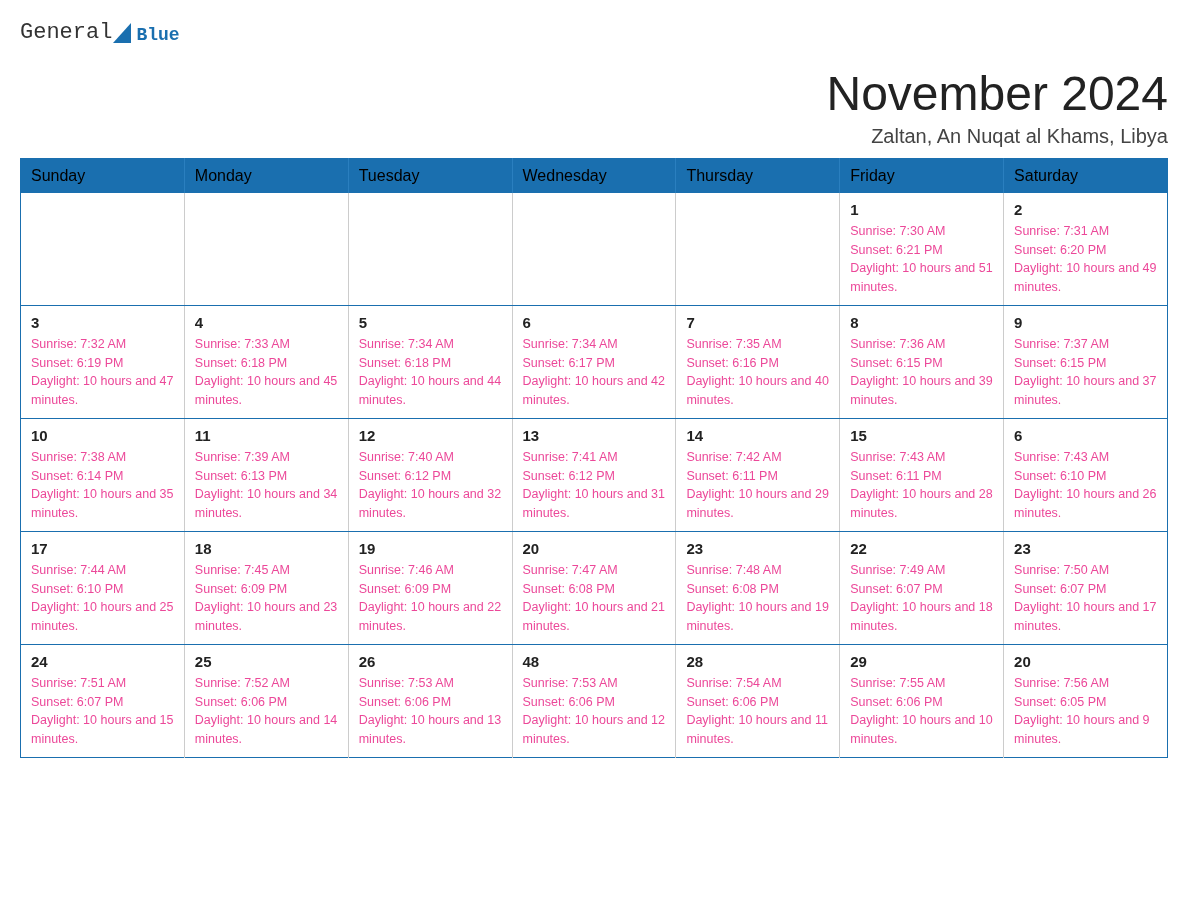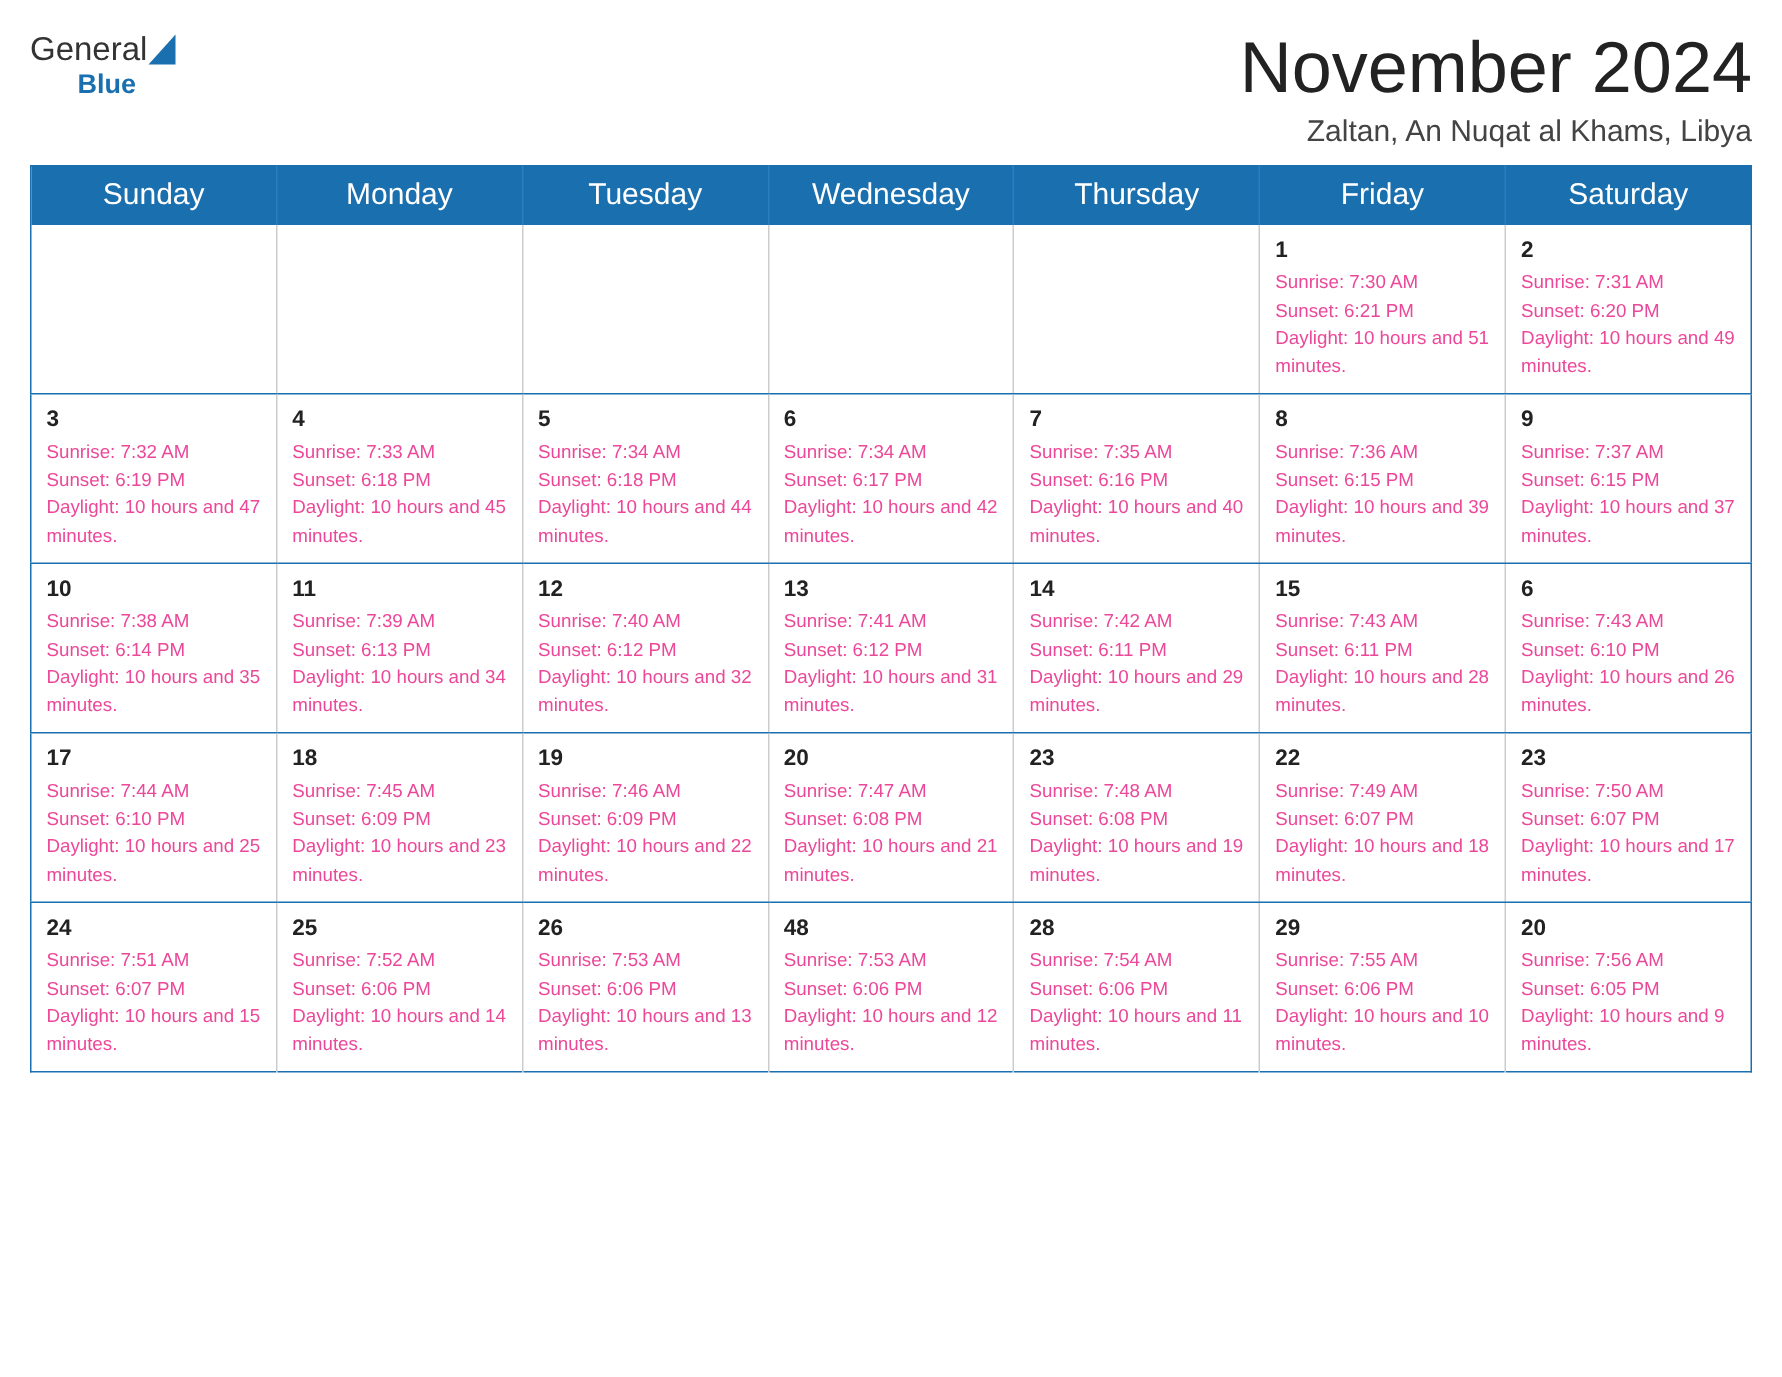--- a/index.html
+++ b/index.html
@@ -21,55 +21,57 @@
       color: #333;
       font-weight: normal;
     }
     .logo-text-blue {
       font-size: 18px;
       color: #1a6faf;
       font-weight: bold;
     }
     .logo-wrapper {
       display: flex;
-      flex-direction: column;
-      align-items: center;
+      flex-direction: row;
+      align-items: flex-end;
+      font-family: Liberation Mono, monospace;
     }
     .logo-row1 {
       display: flex;
       align-items: center;
     }
     .logo-row2 {
       margin-left: 4px;
     }
     .title-section {
       text-align: right;
     }
     .month-title {
       font-size: 48px;
       font-weight: normal;
       color: #222;
       line-height: 1.1;
+      margin-top: 48px;
     }
     .location-title {
       font-size: 20px;
       color: #444;
       margin-top: 4px;
     }
     .calendar {
       width: 100%;
       border-collapse: collapse;
       border: 1px solid #1a6faf;
     }
     .calendar th {
       background-color: #1a6faf;
-      color: #ffffff;
-      text-align: center;
+      color: #000000;
+      text-align: left;
       padding: 8px 10px;
-      font-size: 20px;
+      font-size: 16px;
       font-weight: normal;
       border-right: 1px solid #2a7fbf;
     }
     .calendar th:last-child {
       border-right: none;
     }
     .calendar td {
       vertical-align: top;
       padding: 8px 10px;
       border-right: 1px solid #ccc;

